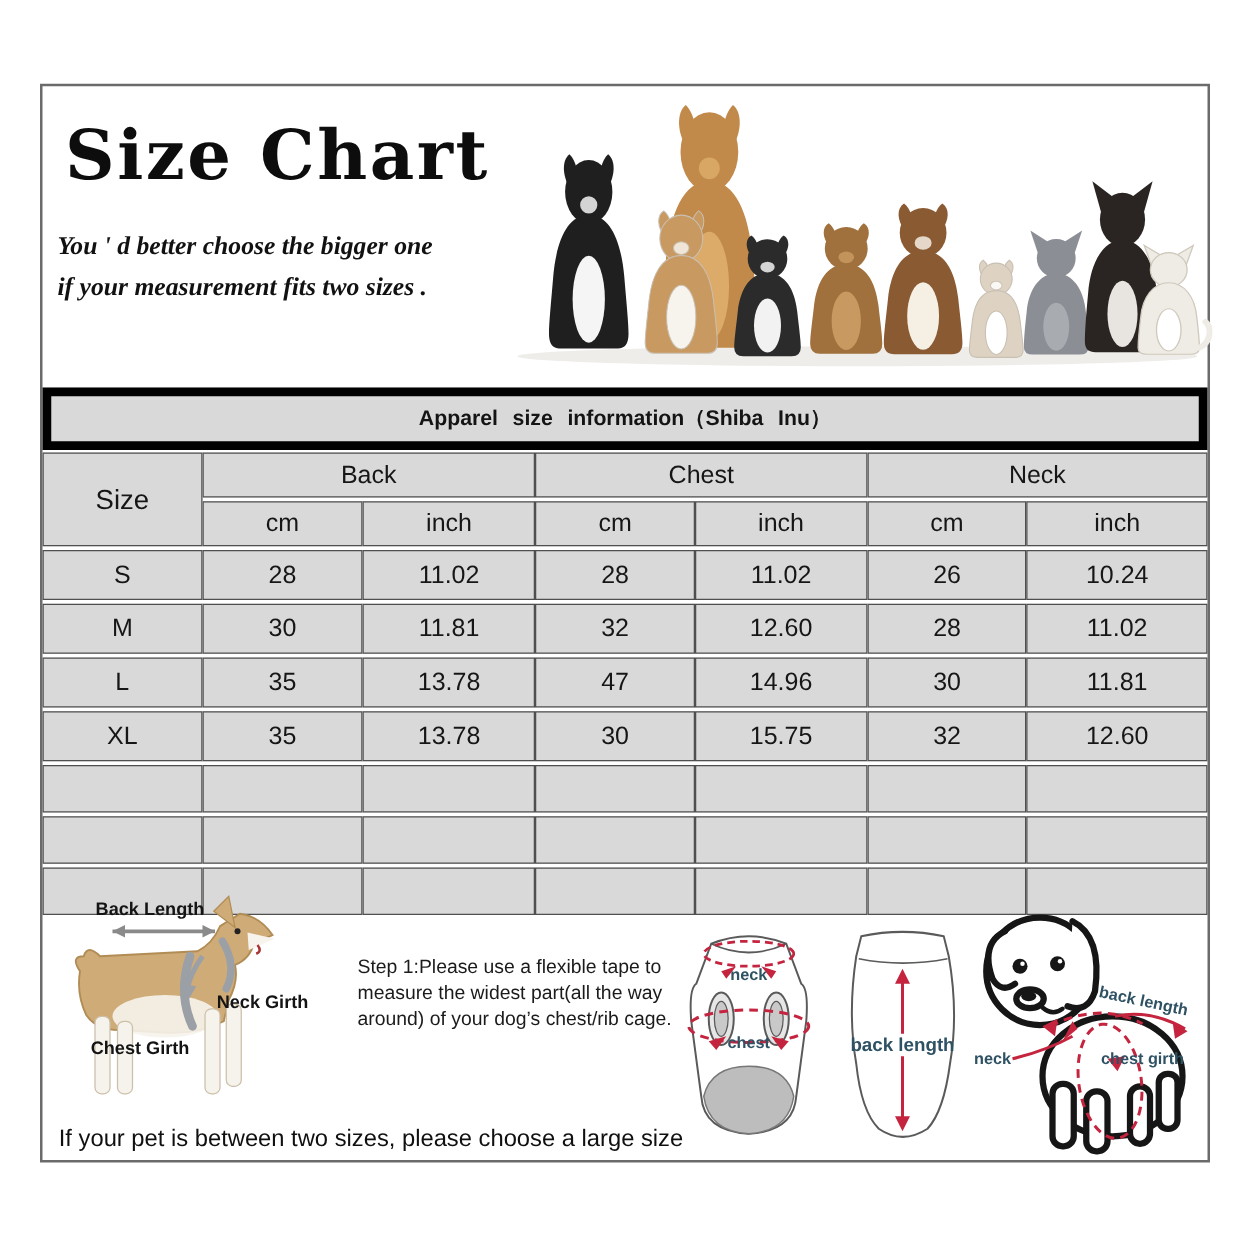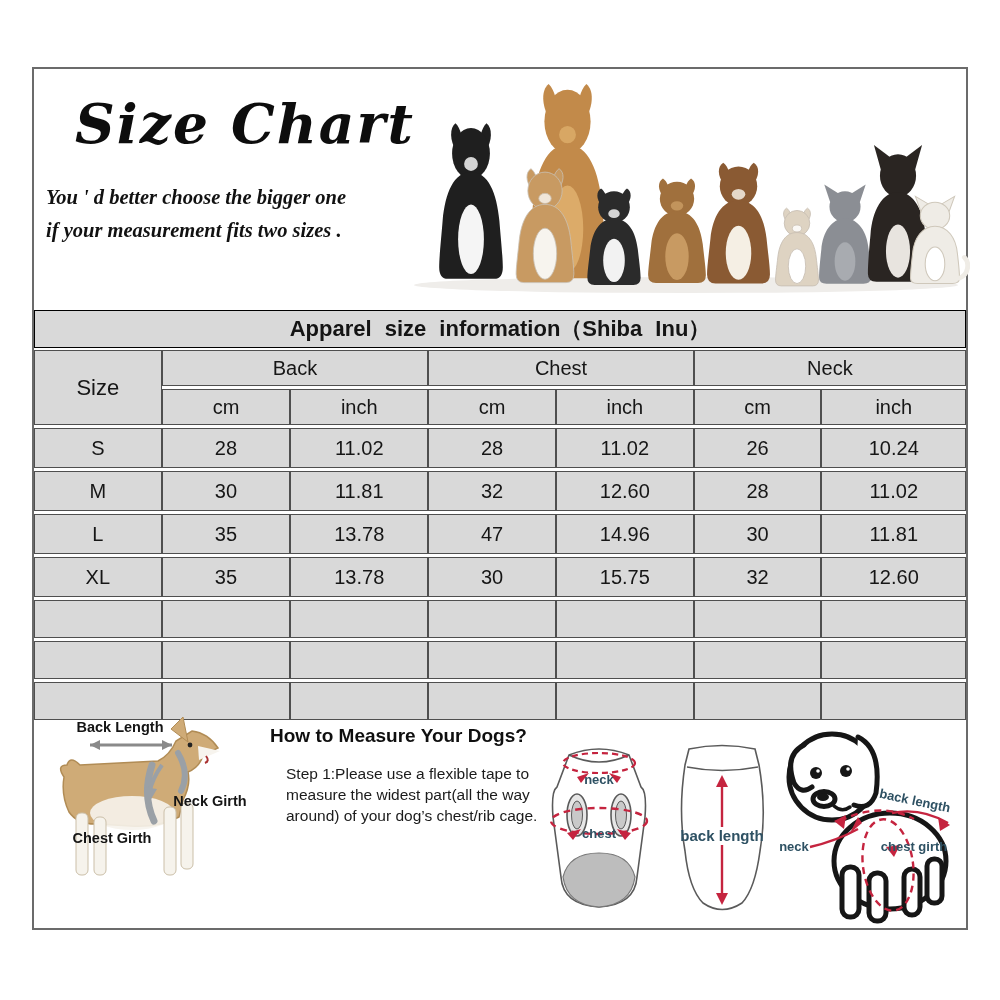--- a/index.html
+++ b/index.html
@@ -2,32 +2,32 @@
 <html><head>
 <meta charset="utf-8">
 <style>
   html,body{margin:0;padding:0;background:#ffffff;}
   .stage{position:relative;width:1000px;height:1000px;background:#fff;overflow:hidden;
          font-family:"Liberation Sans",sans-serif;color:#151515;}
   .frame{position:absolute;left:32px;top:67px;width:936px;height:863px;
          border:2px solid #6b6b6b;box-sizing:border-box;background:#fff;}
 
   
-  .brand{position:absolute;left:18px;top:22px;width:386px;text-align:center;
+  .brand{position:absolute;left:18px;top:22px;width:386px;text-align:left;
          font-family:"DejaVu Serif","Liberation Serif",serif;
-         font-style:italic;font-weight:bold;font-size:55px;letter-spacing:2px;color:#0d0d0d;}
+         font-weight:bold;font-size:55px;letter-spacing:2px;color:#0d0d0d;}
   .subtitle{position:absolute;left:12px;top:112px;width:410px;
             font-family:Liberation Serif, serif;
             font-style:italic;font-weight:bold;font-size:20.5px;line-height:33px;color:#111;}
   .animals{position:absolute;left:366px;top:12px;width:572px;height:214px;}
 
   
   .sizetable{position:absolute;left:0;top:241px;width:100%;box-sizing:border-box;padding:0;}
-  .band{height:36px;line-height:36px;background:#d9d9d9;border:1px solid #000000;
-        text-align:center;font-size:22px;font-weight:bold;word-spacing:7px;color:#141414;}
+  .band{height:36px;line-height:36px;background:#d9d9d9;border:7px solid #000000;
+        text-align:center;font-size:17px;font-weight:bold;word-spacing:7px;color:#141414;}
   table.szt{width:100%;border-collapse:separate;border-spacing:0 3px;table-layout:fixed;margin-top:-1px;}
   table.szt th,table.szt td{border:1px solid #4f4f4f;background:#d9d9d9;text-align:center;
         padding:0;font-weight:normal;color:#161616;}
   table.szt th{font-size:20px;height:34px;}
   table.szt td{font-size:20px;height:38px;}
   table.szt td.empty{height:36px;}
 
   
   .dogdiag{position:absolute;left:6px;top:646px;width:232px;height:186px;}
   .howto-title{position:absolute;left:236px;top:656px;font-size:19px;font-weight:bold;color:#0f0f0f;}
@@ -225,21 +225,20 @@
       <g stroke="#8a8a8a" stroke-width="3">
         <line x1="50" y1="30" x2="132" y2="30"></line>
         <path d="M50 30 L60 25 L60 35 Z" fill="#8a8a8a" stroke="none"></path>
         <path d="M132 30 L122 25 L122 35 Z" fill="#8a8a8a" stroke="none"></path>
       </g>
       <text x="80" y="17" text-anchor="middle" class="lbl-b">Back Length</text>
       <text x="170" y="91" text-anchor="middle" class="lbl-b">Neck Girth</text>
       <text x="72" y="128" text-anchor="middle" class="lbl-b">Chest Girth</text>
     </svg>
 
-    <div class="howto-title">How to Measure Your Dogs?</div>
     <div class="step step1">Step 1:Please use a flexible tape to measure the widest part(all the way around) of your dog’s chest/rib cage.</div>
 
     <svg class="garments" viewBox="0 0 252 200" aria-hidden="true">
 
       <g>
         <path d="M32 26 Q62 14 92 26 L104 58 Q110 62 108 88 L100 148 Q98 176 62 178 Q26 176 24 148 L16 88 Q14 62 20 58 Z" fill="#ffffff" stroke="#5a5a5a" stroke-width="1.6"></path>
         <path d="M32 26 Q62 40 92 26" fill="none" stroke="#5a5a5a" stroke-width="1.4"></path>
         <ellipse cx="40" cy="86" rx="10" ry="21" fill="#e6e6e6" stroke="#5a5a5a" stroke-width="1.6"></ellipse>
         <ellipse cx="40" cy="86" rx="5.5" ry="14" fill="#c9c9c9" stroke="#5a5a5a" stroke-width="1"></ellipse>
         <ellipse cx="84" cy="86" rx="10" ry="21" fill="#e6e6e6" stroke="#5a5a5a" stroke-width="1.6"></ellipse>
@@ -299,15 +298,16 @@
         <path d="M94 114 L82 124 L90 108 Z"></path>
         <path d="M66 112 L78 106 L76 120 Z"></path>
         <path d="M182 116 L170 108 L172 122 Z"></path>
         <path d="M126 148 L132 136 L118 138 Z"></path>
       </g>
       <text x="146" y="96" font-size="13" text-anchor="middle" class="lbl-teal" transform="rotate(12 146 96)">back length</text>
       <text x="26" y="142" font-size="13" text-anchor="middle" class="lbl-teal">neck</text>
       <text x="146" y="142" font-size="13" text-anchor="middle" class="lbl-teal">chest girth</text>
     </svg>
 
+    <div class="footer-note">If your pet is between two sizes, please choose a large size</div>
 
   </div>
 </div>
 
 </body></html>

